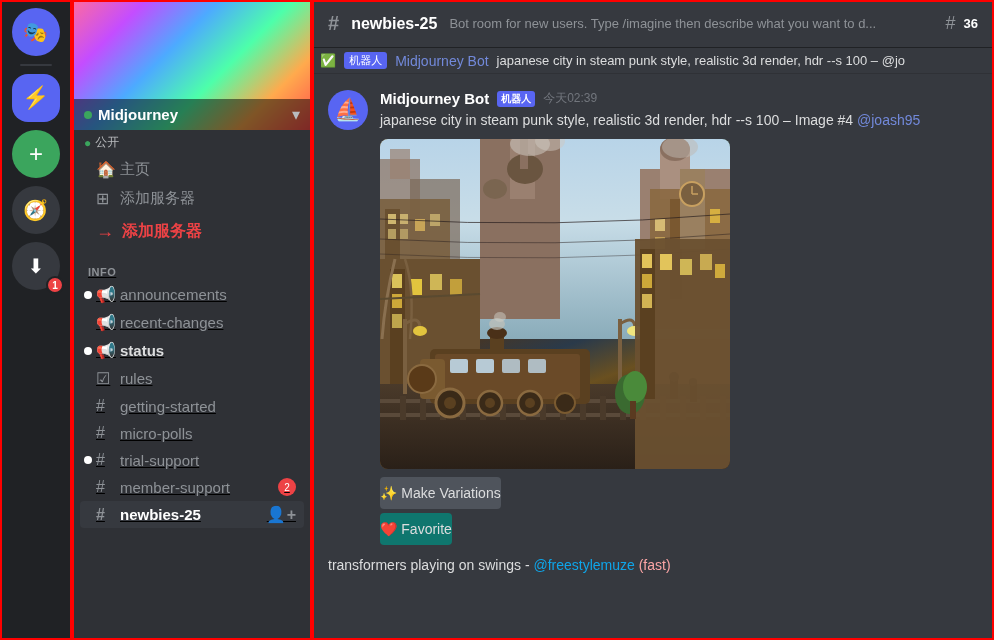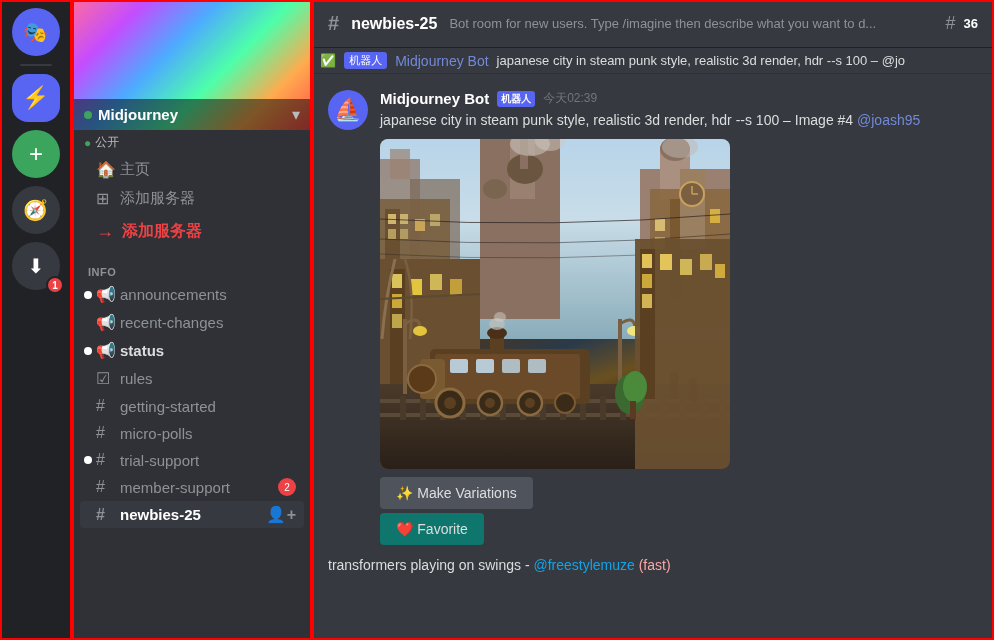--- a/index.html
+++ b/index.html
@@ -123,20 +123,21 @@
     .server-name .online-dot {
       width: 8px;
       height: 8px;
       border-radius: 50%;
       background: #3ba55d;
     }
     .channel-list {
       flex: 1;
       overflow-y: auto;
       padding: 4px 0;
+      text-decoration: underline;
     }
     .channel-list::-webkit-scrollbar { width: 4px; }
     .channel-list::-webkit-scrollbar-thumb { background: #202225; border-radius: 2px; }
 
     .category-header {
       padding: 12px 8px 2px 16px;
       font-size: 11px;
       font-weight: 700;
       color: #8e9297;
       text-transform: uppercase;
@@ -337,21 +338,21 @@
     .action-buttons {
       display: flex;
       flex-wrap: wrap;
       gap: 8px;
       margin-top: 4px;
     }
     .action-btn {
       background: #4f545c;
       color: #dcddde;
       border: none;
-      padding: 8px 16px;
+      padding: 8px 0;
       border-radius: 4px;
       font-size: 14px;
       cursor: pointer;
       display: flex;
       align-items: center;
       gap: 6px;
       font-weight: 500;
     }
 
     .bottom-msg {

